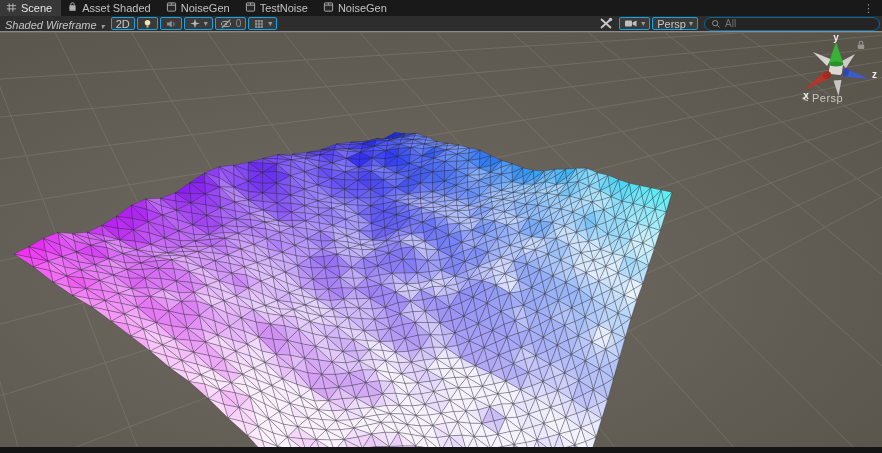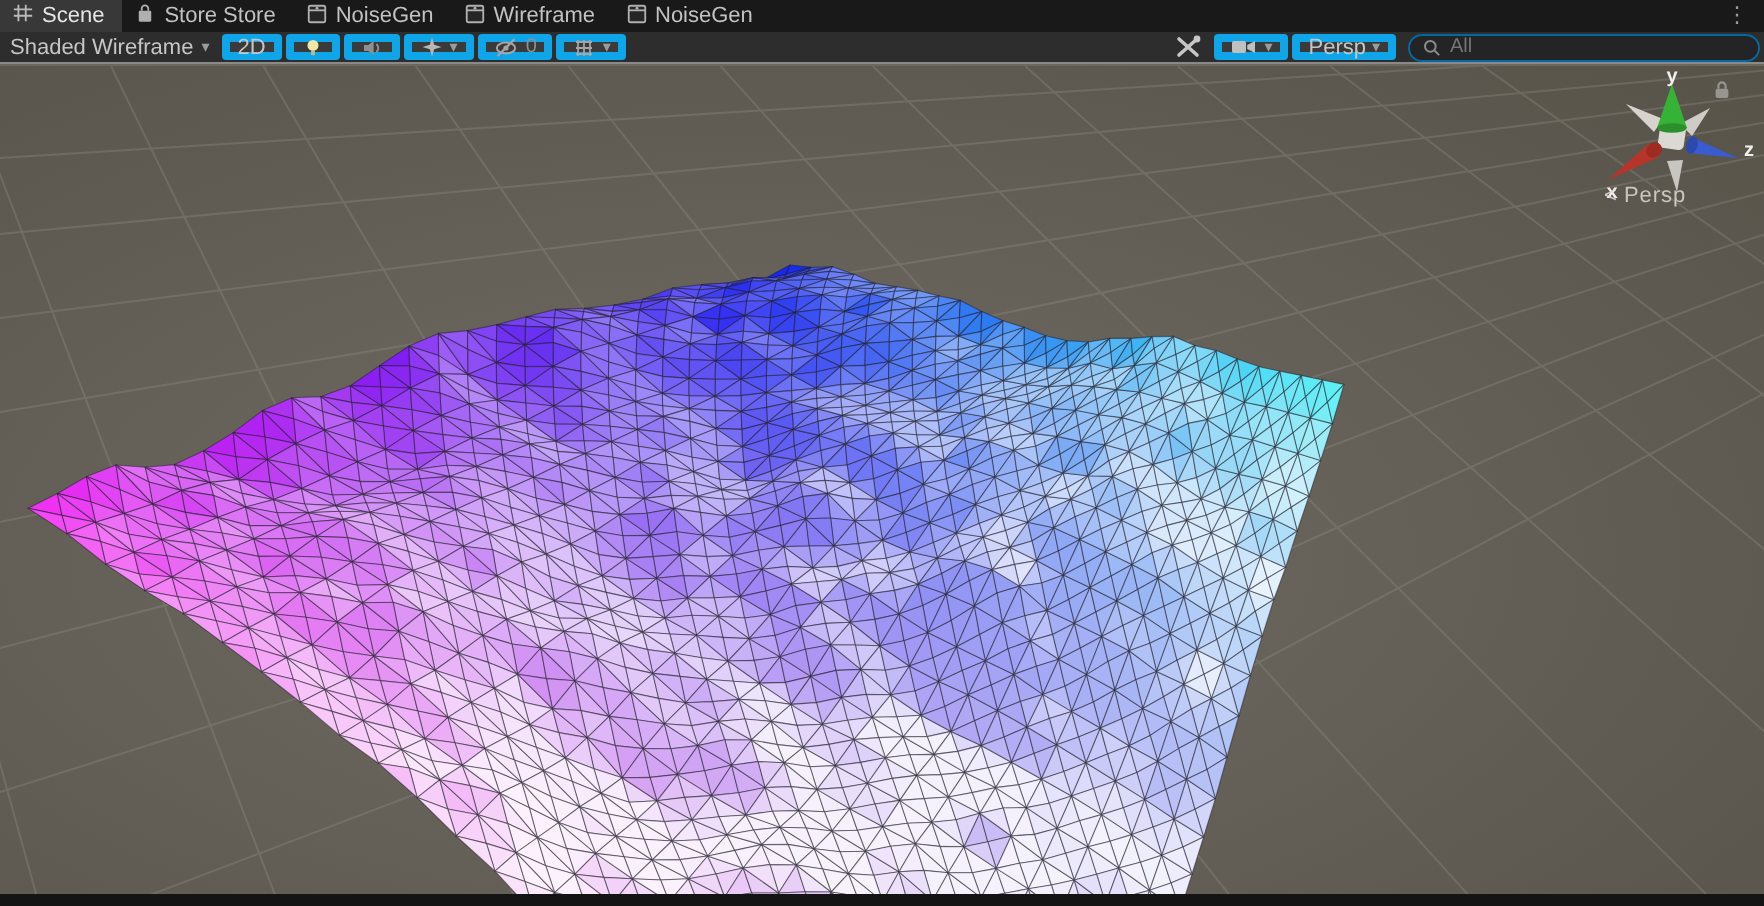--- a/index.html
+++ b/index.html
@@ -5,22 +5,22 @@
   html,body{margin:0;padding:0;background:#191919;}
   #app{position:relative;width:882px;height:453px;overflow:hidden;font-family:"Liberation Sans",sans-serif;background:#191919;}
   
   #tabbar{position:absolute;left:0;top:0;width:882px;height:16px;background:#191919;display:flex;align-items:stretch;}
   .tab{display:flex;align-items:center;gap:4px;padding:0 9px 0 6px;font-size:11px;color:#c2c2c2;cursor:default;}
   .tab.active{background:#383838;color:#e6e6e6;}
   .tab svg{flex:0 0 auto;}
   #kebab{position:absolute;right:8px;top:1px;color:#9a9a9a;font-size:11px;line-height:14px;}
   
   #toolbar{position:absolute;left:0;top:16px;width:882px;height:15px;background:#2d2d2d;display:flex;align-items:center;font-size:11px;color:#c6c6c6;}
-  .tbtn{display:flex;align-items:center;gap:3px;background:#3a3a3a;border:4px solid #0ea5e9;border-radius:2px;height:13px;padding:0 4px;margin-left:2px;box-sizing:border-box;}
-  .flatdd{display:flex;align-items:center;gap:4px;padding:0 4px 0 5px;height:15px;}
+  .tbtn{display:flex;align-items:center;gap:3px;background:#3a3a3a;border:1px solid #0ea5e9;border-radius:2px;height:13px;padding:0 4px;margin-left:2px;box-sizing:border-box;}
+  .flatdd{display:flex;align-items:flex-end;gap:4px;padding:0 4px 0 5px;height:15px;font-style:italic;}
   .arrow{color:#9b9b9b;font-size:8px;line-height:8px;}
   .count{color:#8f8f8f;font-size:10px;}
   #tb-right{position:absolute;right:2px;top:1px;display:flex;align-items:center;height:13px;}
   #search{display:flex;align-items:center;gap:4px;background:#242424;border:1px solid #0369a1;border-radius:7px;height:12px;width:162px;padding:0 6px;margin-left:6px;}
   #search span{color:#757575;font-size:10px;}
   .toolico{display:flex;align-items:center;padding:0 4px;}
   
   #scene{position:absolute;left:0;top:31px;width:882px;height:422px;border-top:1px solid #8a8a8a;box-sizing:border-box;background:#6d6760;}
   #scene-svg{position:absolute;left:0;top:1px;}
   #bottom-strip{position:absolute;left:0;bottom:0;width:882px;height:6px;background:#141414;}
@@ -40,37 +40,37 @@
         <span><svg width="11" height="11" viewBox="0 0 12 12">
             <path d="M3.5,1.5v9 M7.5,1.5v9 M1,4h10 M1,7.5h10" stroke="#b9b9b9" stroke-width="1" fill="none"></path>
           </svg></span>
         <span>Scene</span>
       </div>
       <div class="tab">
         <span><svg width="11" height="12" viewBox="0 0 12 12">
             <rect x="2.6" y="4.2" width="6.8" height="6" rx="0.6" fill="#b0b0b0"></rect>
             <path d="M4.2,4.2v-1.1a1.8,1.8 0 0 1 3.6,0v1.1" stroke="#b0b0b0" stroke-width="1" fill="none"></path>
           </svg></span>
-        <span>Store Store</span>
+        <span>Asset Shaded</span>
       </div>
       <div class="tab">
         <span><svg width="11" height="12" viewBox="0 0 12 12">
             <rect x="1.5" y="1.5" width="9" height="9" rx="1" fill="#262626" stroke="#b0b0b0" stroke-width="1"></rect>
             <line x1="1.5" y1="4" x2="10.5" y2="4" stroke="#b0b0b0" stroke-width="1"></line>
             <circle cx="6" cy="2.8" r="0.8" fill="#b0b0b0"></circle>
           </svg></span>
         <span>NoiseGen</span>
       </div>
       <div class="tab">
         <span><svg width="11" height="12" viewBox="0 0 12 12">
             <rect x="1.5" y="1.5" width="9" height="9" rx="1" fill="#262626" stroke="#b0b0b0" stroke-width="1"></rect>
             <line x1="1.5" y1="4" x2="10.5" y2="4" stroke="#b0b0b0" stroke-width="1"></line>
             <circle cx="6" cy="2.8" r="0.8" fill="#b0b0b0"></circle>
           </svg></span>
-        <span>Wireframe</span>
+        <span>TestNoise</span>
       </div>
       <div class="tab">
         <span><svg width="11" height="12" viewBox="0 0 12 12">
             <rect x="1.5" y="1.5" width="9" height="9" rx="1" fill="#262626" stroke="#b0b0b0" stroke-width="1"></rect>
             <line x1="1.5" y1="4" x2="10.5" y2="4" stroke="#b0b0b0" stroke-width="1"></line>
             <circle cx="6" cy="2.8" r="0.8" fill="#b0b0b0"></circle>
           </svg></span>
         <span>NoiseGen</span>
       </div>
     </div>

